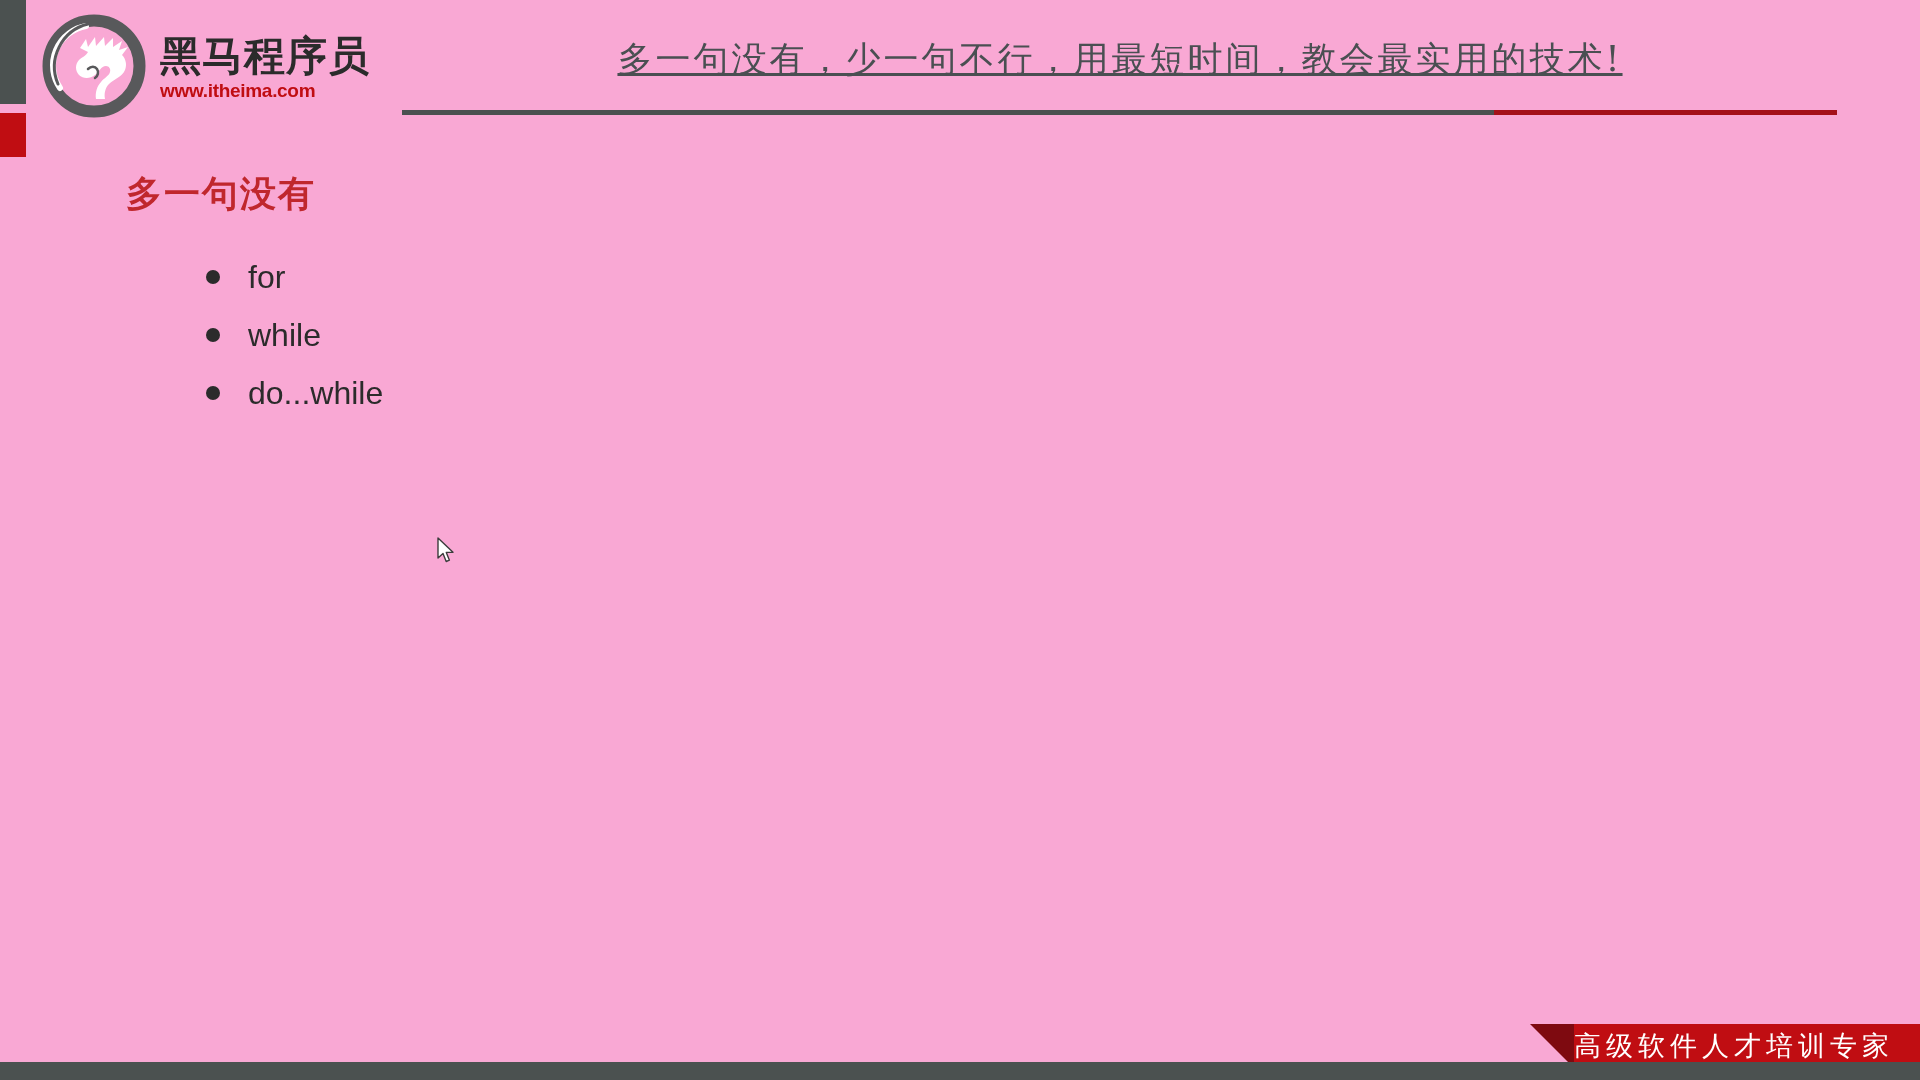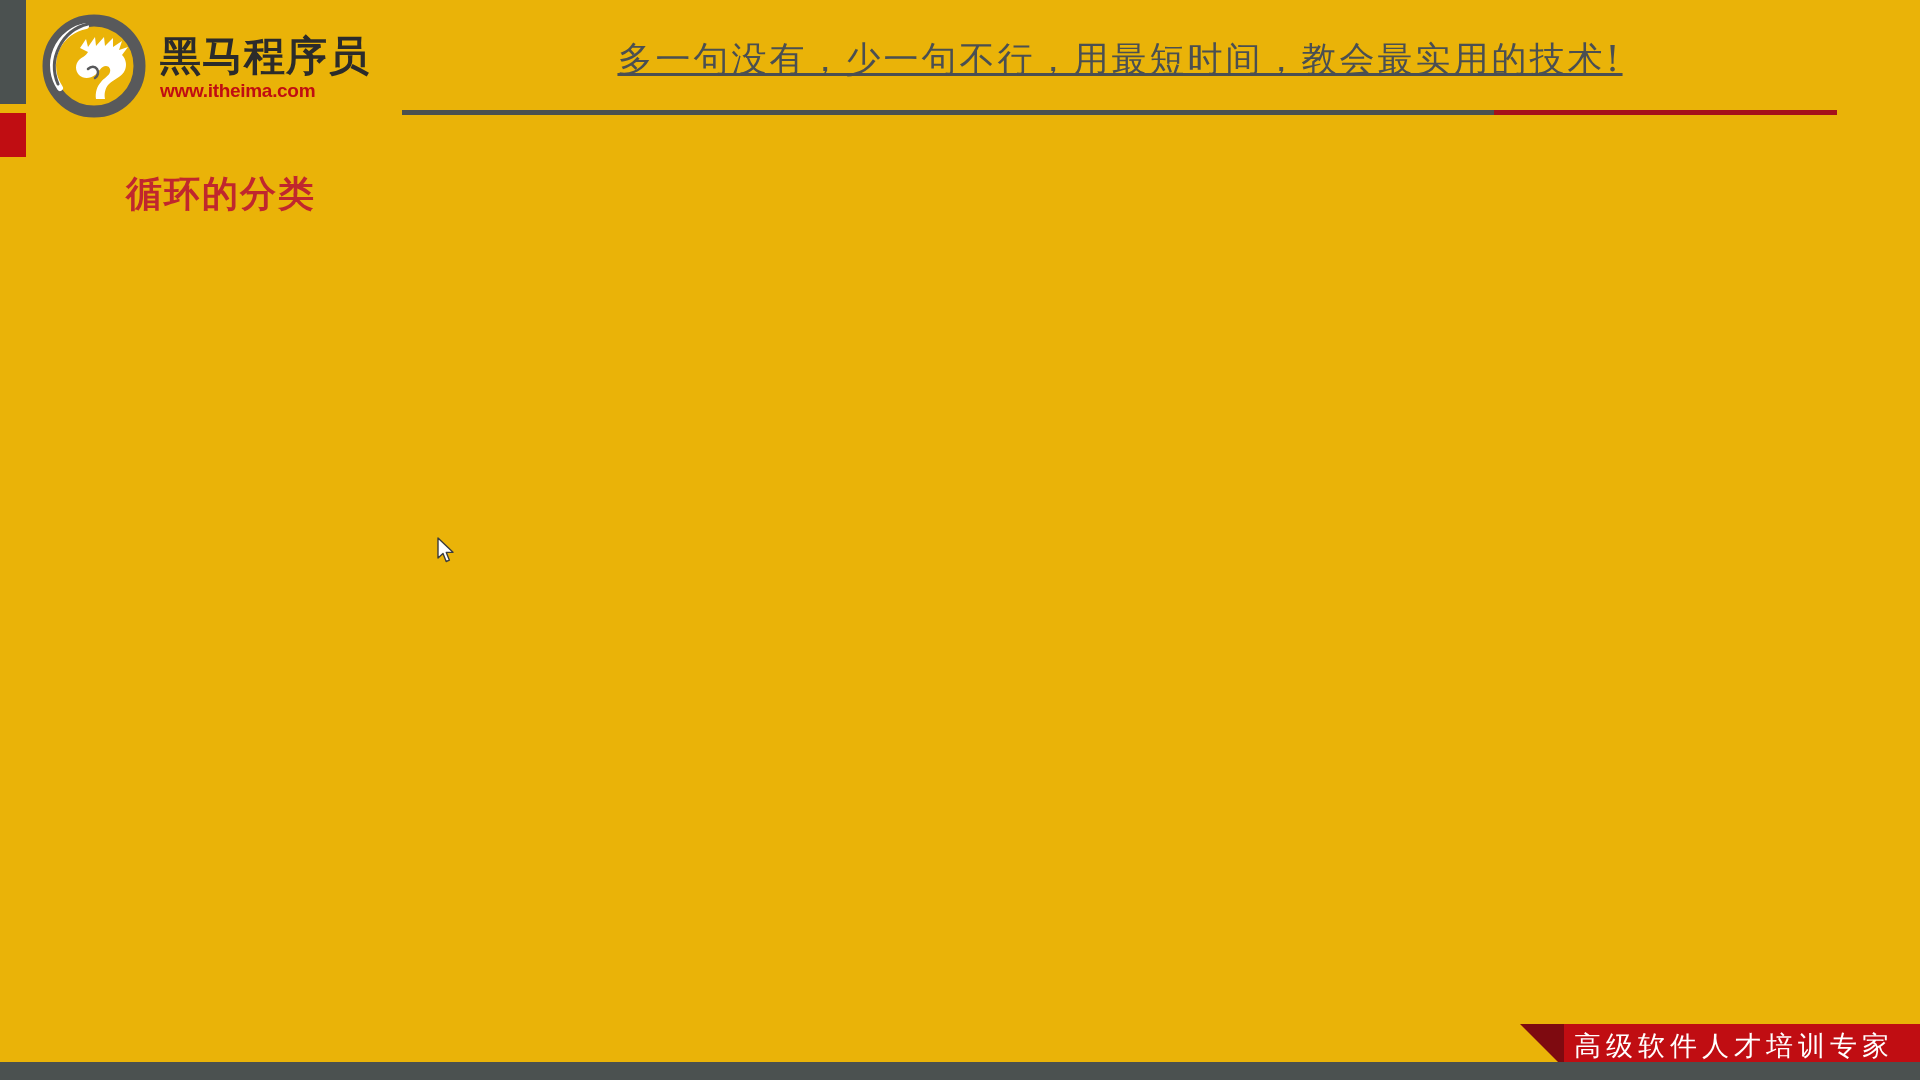--- a/index.html
+++ b/index.html
@@ -9,21 +9,21 @@
     height: 1080px;
     overflow: hidden;
     background: #ffffff;
     font-family: "Liberation Sans", sans-serif;
   }
 
   #slide {
     position: relative;
     width: 1920px;
     height: 1080px;
-    background: #eab308;
+    background: #f9a8d4;
   }
 
   
   .edge-bar-gray {
     position: absolute;
     left: 0;
     top: 0;
     width: 26px;
     height: 104px;
     background: #4b5150;
@@ -159,21 +159,21 @@
     width: 0;
     height: 0;
     border-top: 44px solid #7e0a10;
     border-left: 44px solid transparent;
   }
   .banner-body {
     height: 44px;
     background: #c00d12;
     display: flex;
     align-items: center;
-    padding: 0 26px 0 10px;
+    padding: 0 26px 0 0;
   }
   .banner-text {
     font-family: "DejaVu Serif", serif;
     font-size: 27px;
     color: #ffffff;
     letter-spacing: 5px;
     white-space: nowrap;
   }
 
   
@@ -228,22 +228,36 @@
     </span>
   </div>
 
   <div class="slogan">多一句没有，少一句不行，用最短时间，教会最实用的技术!</div>
 
   <div class="header-rule">
     <span class="seg-gray"></span>
     <span class="seg-red"></span>
   </div>
 
-  <div class="slide-title">循环的分类</div>
-
+  <div class="slide-title">多一句没有</div>
+
+  <ul class="bullet-list">
+    <li class="bullet-item">
+      <span class="bullet-dot"></span>
+      <span>for</span>
+    </li>
+    <li class="bullet-item">
+      <span class="bullet-dot"></span>
+      <span>while</span>
+    </li>
+    <li class="bullet-item">
+      <span class="bullet-dot"></span>
+      <span>do...while</span>
+    </li>
+  </ul>
 
   <span class="cursor">
     <svg viewBox="0 0 20 28" width="20" height="28" aria-hidden="true">
       <path d="M1 1 L1 21 L6 16.5 L9.2 24.5 L12.4 23.2 L9.3 15.4 L16 15.2 Z" fill="#ffffff" stroke="#3c3c3c" stroke-width="1.4" stroke-linejoin="round"></path>
     </svg>
   </span>
 
   <div class="banner">
     <span class="banner-fold"></span>
     <span class="banner-body">

